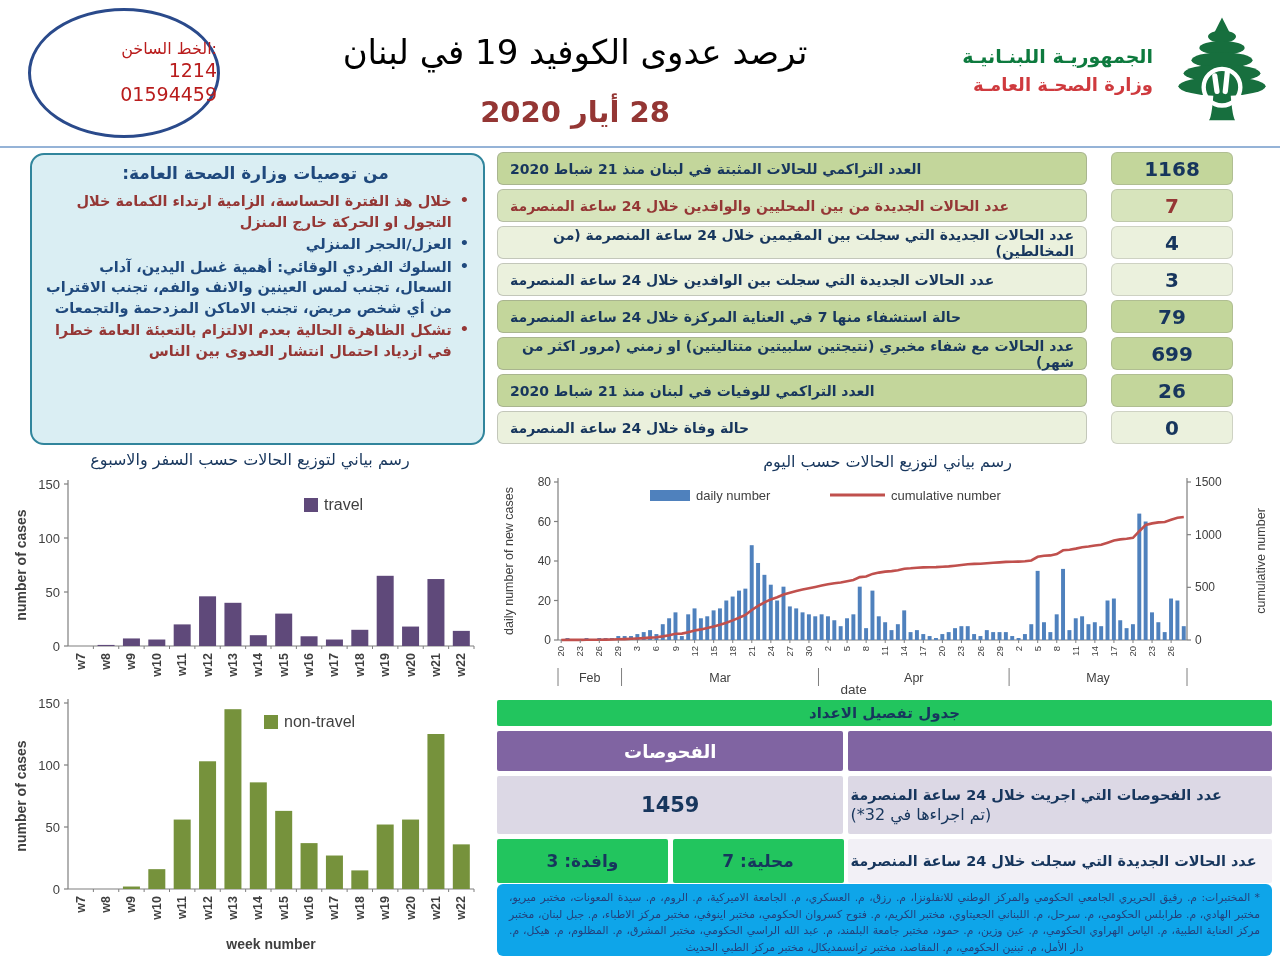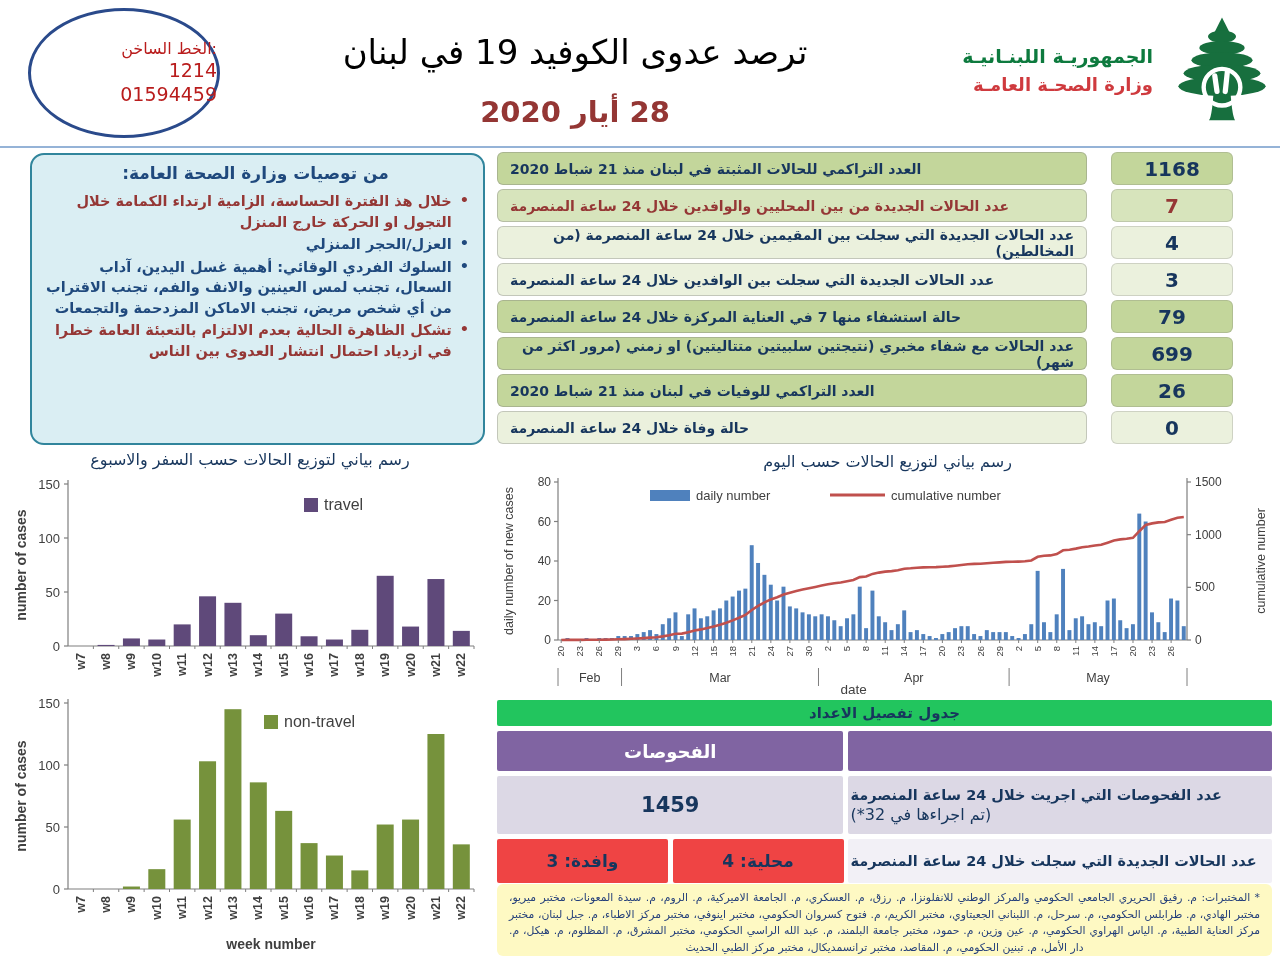--- a/index.html
+++ b/index.html
@@ -68,25 +68,25 @@
   #tests .tt-head .tt-cell-right{background:#8064a2;border-radius:2px;}
   #tests .tt-head .tt-cell-left{border-radius:2px;}
   #tests .tt-r1{height:58px;}
   #tests .tt-r1 .tt-cell-left,#tests .tt-r1 .tt-cell-right{background:#dcd8e5;border-radius:2px;}
   #tests .tt-r2{height:44px;}
   #tests .tt-r2 .tt-cell-right{background:#f2f0f6;border-radius:2px;}
   #tests .tt-value{color:#17365d;font-weight:bold;font-size:21px;}
   #tests .tt-label{color:#17365d;font-weight:bold;font-size:14.5px;line-height:1.3;}
   #tests .tt-note{color:#17365d;font-size:16px;}
   #tests .tt-split{width:45%;display:flex;gap:5px;}
-  #tests .tt-split>div{flex:1;background:#ef4444;border-radius:2px;display:flex;align-items:center;
+  #tests .tt-split>div{flex:1;background:#22c55e;border-radius:2px;display:flex;align-items:center;
     justify-content:center;color:#17365d;font-weight:bold;font-size:17px;direction:rtl;}
 
   
-  #footnote{position:absolute;left:497px;top:884px;width:775px;height:72px;background:#fef9c3;
+  #footnote{position:absolute;left:497px;top:884px;width:775px;height:72px;background:#0ea5e9;
     border-radius:6px;color:#243f7a;font-size:10.8px;line-height:1.55;direction:rtl;
     padding:6px 12px;text-align:justify;text-align-last:center;}
 </style>
 </head>
 <body>
 
 <div id="page">
 
   <div id="hotline">
     <div class="hl-label">الخط الساخن:</div>
@@ -533,21 +533,21 @@
           <span class="tt-value">1459</span>
         </div>
       <div class="tt-cell-right">
         <span class="tt-label">عدد الفحوصات التي اجريت خلال 24 ساعة المنصرمة</span>
         <span class="tt-note">(تم اجراءها في 32*)</span>
       </div>
     </div>
     <div class="tt-row tt-r2">
       <div class="tt-split">
         <div>وافدة: 3</div>
-        <div>محلية: 4</div>
+        <div>محلية: 7</div>
       </div>
       <div class="tt-cell-right" style="background:#f2f0f6;border-radius:2px;">
         <span class="tt-label">عدد الحالات الجديدة التي سجلت خلال 24 ساعة المنصرمة</span>
       </div>
     </div>
   </div>
 
   <div id="footnote">* المختبرات: م. رفيق الحريري الجامعي الحكومي والمركز الوطني للانفلونزا، م. رزق، م. العسكري، م. الجامعة الاميركية، م. الروم، م. سيدة المعونات، مختبر ميريو، مختبر الهادي، م. طرابلس الحكومي، م. سرحل، م. اللبناني الجعيتاوي، مختبر الكريم، م. فتوح كسروان الحكومي، مختبر اينوفي، مختبر مركز الاطباء، م. جبل لبنان، مختبر مركز العناية الطبية، م. الياس الهراوي الحكومي، م. عين وزين، م. حمود، مختبر جامعة البلمند، م. عبد الله الراسي الحكومي، مختبر المشرق، م. المظلوم، م. هيكل، م. دار الأمل، م. تبنين الحكومي، م. المقاصد، مختبر ترانسمديكال، مختبر مركز الطبي الحديث</div>
 
 </div>

